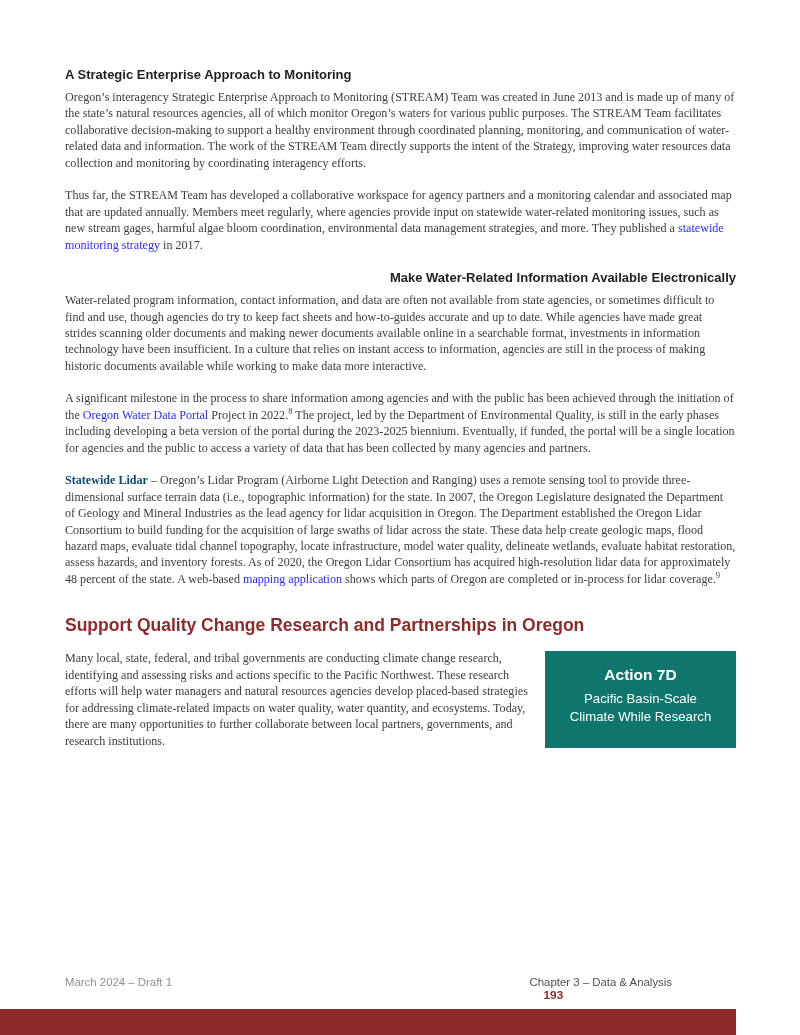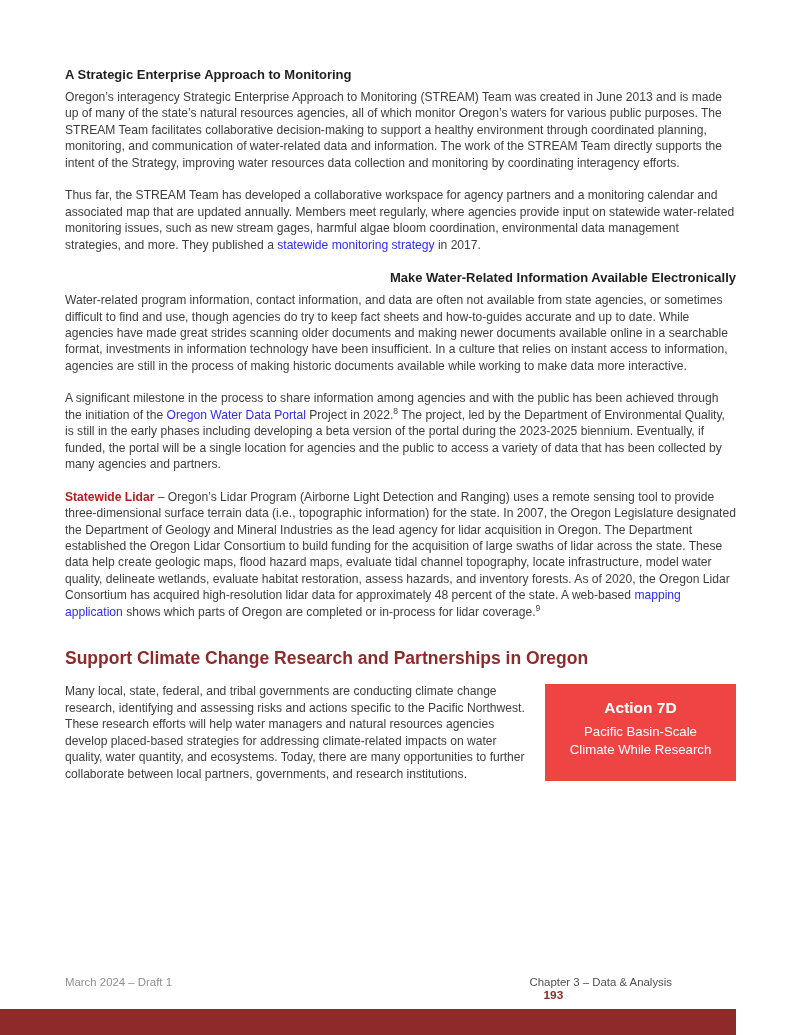--- a/index.html
+++ b/index.html
@@ -25,51 +25,52 @@
     color: #1f1f1f;
     line-height: 17px;
     margin: 0 0 6px 0;
   }
   .h-black.second { margin-top: 10px; text-align: right; }
   p.body {
     font-size: 12.1px;
     line-height: 16.45px;
     color: #3d3d3d;
     margin: 0 0 16px 0;
+    font-family: Liberation Serif, serif;
   }
   p.body .seg { color: inherit; }
   a.doclink {
     color: #2d2df2;
     text-decoration: none;
     cursor: pointer;
   }
   .sup {
     vertical-align: super;
     font-size: 8.5px;
     line-height: 0;
   }
-  strong.lead { font-weight: bold; color: #b91c1c; }
+  strong.lead { font-weight: bold; color: #0c4a6e; }
   .h-maroon {
     font-size: 17.5px;
     font-weight: bold;
     color: #8f2a2b;
     line-height: 22px;
     margin: 27px 0 14px 0;
   }
   .climate-row {
     display: flex;
     align-items: center;
   }
   .climate-text { width: 472px; }
   .climate-text p.body { margin-bottom: 0; }
   .action-box {
     margin-left: auto;
     width: 191px;
     height: 97px;
-    background: #ef4444;
+    background: #0f766e;
     color: #ffffff;
     text-align: center;
     padding-top: 15px;
   }
   .action-title {
     font-size: 15.5px;
     font-weight: bold;
     margin-bottom: 6px;
   }
   .action-line {
@@ -121,21 +122,21 @@
     <p class="body"><span class="seg">Thus far, the STREAM Team has developed a collaborative workspace for agency partners and a monitoring calendar and associated map that are updated annually. Members meet regularly, where agencies provide input on statewide water-related monitoring issues, such as new stream gages, harmful algae bloom coordination, environmental data management strategies, and more. They published a </span><a class="doclink" href="#">statewide monitoring strategy</a><span class="seg"> in 2017.</span></p>
 
     <h2 class="h-black second">Make Water-Related Information Available Electronically</h2>
 
     <p class="body">Water-related program information, contact information, and data are often not available from state agencies, or sometimes difficult to find and use, though agencies do try to keep fact sheets and how-to-guides accurate and up to date. While agencies have made great strides scanning older documents and making newer documents available online in a searchable format, investments in information technology have been insufficient. In a culture that relies on instant access to information, agencies are still in the process of making historic documents available while working to make data more interactive.</p>
 
     <p class="body"><span class="seg">A significant milestone in the process to share information among agencies and with the public has been achieved through the initiation of the </span><a class="doclink" href="#">Oregon Water Data Portal</a><span class="seg"> Project in 2022.</span><span class="sup">8</span><span class="seg"> The project, led by the Department of Environmental Quality, is still in the early phases including developing a beta version of the portal during the 2023-2025 biennium. Eventually, if funded, the portal will be a single location for agencies and the public to access a variety of data that has been collected by many agencies and partners.</span></p>
 
     <p class="body"><strong class="lead">Statewide Lidar</strong><span class="seg"> – Oregon’s Lidar Program (Airborne Light Detection and Ranging) uses a remote sensing tool to provide three-dimensional surface terrain data (i.e., topographic information) for the state. In 2007, the Oregon Legislature designated the Department of Geology and Mineral Industries as the lead agency for lidar acquisition in Oregon. The Department established the Oregon Lidar Consortium to build funding for the acquisition of large swaths of lidar across the state. These data help create geologic maps, flood hazard maps, evaluate tidal channel topography, locate infrastructure, model water quality, delineate wetlands, evaluate habitat restoration, assess hazards, and inventory forests. As of 2020, the Oregon Lidar Consortium has acquired high-resolution lidar data for approximately 48 percent of the state. A web-based </span><a class="doclink" href="#">mapping application</a><span class="seg"> shows which parts of Oregon are completed or in-process for lidar coverage.</span><span class="sup">9</span></p>
 
-    <h1 class="h-maroon">Support Climate Change Research and Partnerships in Oregon</h1>
+    <h1 class="h-maroon">Support Quality Change Research and Partnerships in Oregon</h1>
 
     <div class="climate-row">
       <div class="climate-text">
         <p class="body">Many local, state, federal, and tribal governments are conducting climate change research, identifying and assessing risks and actions specific to the Pacific Northwest. These research efforts will help water managers and natural resources agencies develop placed-based strategies for addressing climate-related impacts on water quality, water quantity, and ecosystems. Today, there are many opportunities to further collaborate between local partners, governments, and research institutions.</p>
       </div>
       <div class="action-box">
         <div class="action-title">Action 7D</div>
         <div class="action-line">Pacific Basin-Scale</div>
         <div class="action-line">Climate While Research</div>
       </div>

